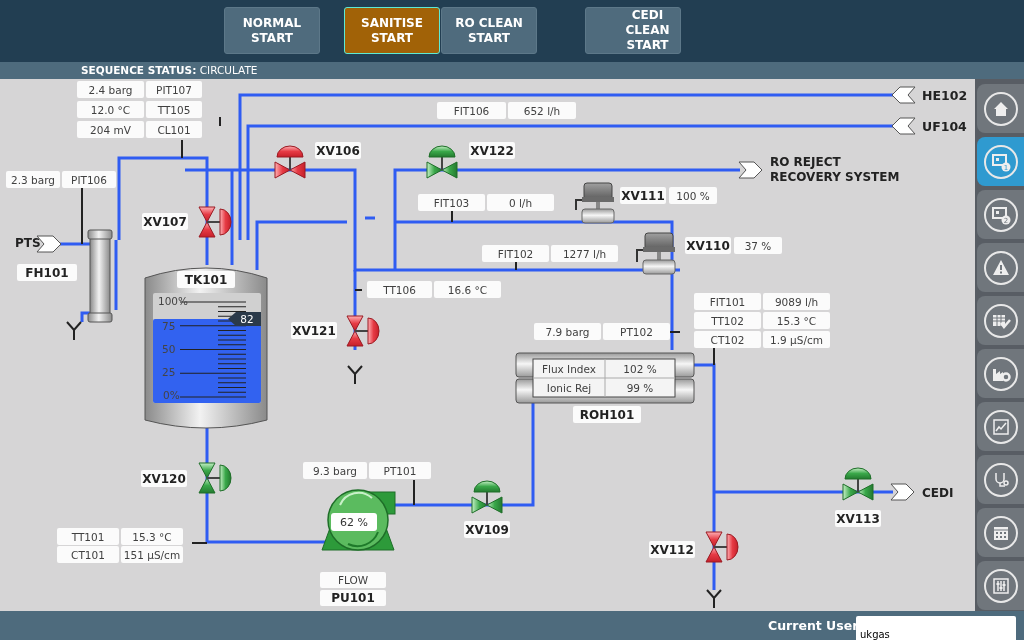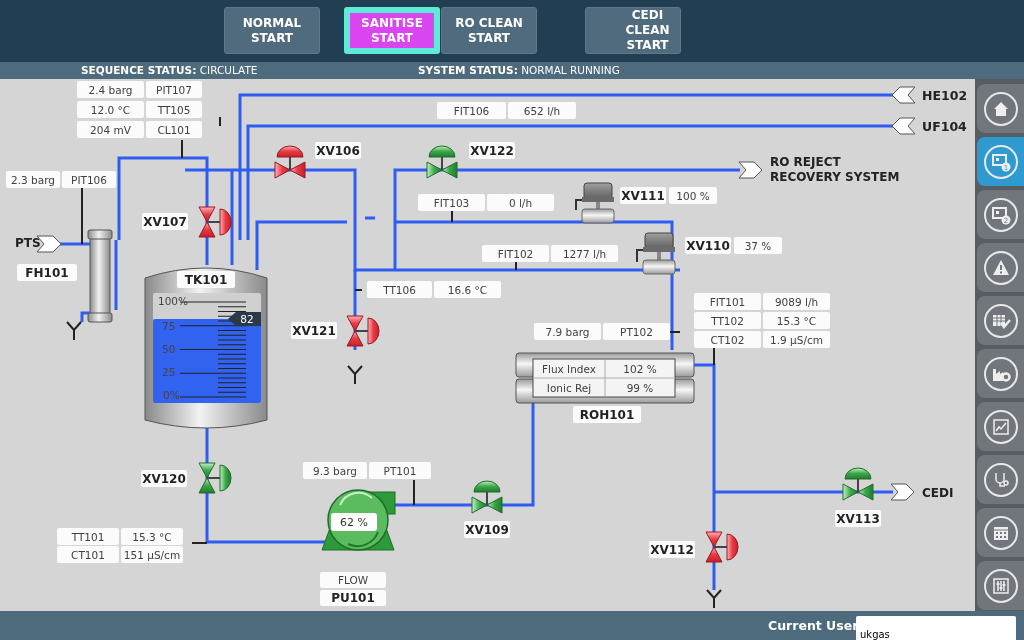--- a/index.html
+++ b/index.html
@@ -1,19 +1,19 @@
 <!DOCTYPE html>
 <html><head>
 <meta charset="utf-8">
 <style>
   html,body{margin:0;padding:0;}
   body{width:1024px;height:640px;overflow:hidden;background:#d6d5d6;font-family:"DejaVu Sans",sans-serif;position:relative;}
   .topbar{position:absolute;left:0;top:0;width:1024px;height:78px;background:#223e52;}
   .tbtn{position:absolute;top:7px;height:47px;width:96px;background:#4f6b7d;border:1px solid #5d7889;border-radius:3px;color:#fff;font-weight:bold;font-size:12px;line-height:15px;text-align:center;display:flex;align-items:center;justify-content:center;box-sizing:border-box;cursor:pointer;white-space:pre-line;}
-  .tbtn.sel{border:6px solid #5eead4;background:#d946ef;}
+  .tbtn.sel{border:1px solid #5eead4;background:#a16207;}
   .tbtn.stop{background:#d9201f;border-color:#c41a1a;}
   .statusbar{position:absolute;left:0;top:62px;width:1024px;height:17px;background:#4e6b7d;color:#fff;font-size:10.5px;line-height:17px;}
   .statusbar .b{font-weight:bold;}
   .canvas{position:absolute;left:0;top:79px;width:975px;height:532px;background:#d6d5d6;}
   .sidebar{position:absolute;left:975px;top:79px;width:49px;height:532px;background:#585d64;}
   .sbtn{position:absolute;left:2px;width:47px;height:49px;background:#70767c;border-radius:8px 0 0 8px;display:flex;align-items:center;justify-content:center;cursor:pointer;}
   .sbtn.active{background:#2f9ad0;}
   .sbtn .ring{width:34px;height:34px;border:2px solid #e8e8e8;border-radius:50%;box-sizing:border-box;display:flex;align-items:center;justify-content:center;}
   .footer{position:absolute;left:0;top:611px;width:1024px;height:29px;background:#4e6b7d;}
   .footer .lbl{position:absolute;left:768px;top:7px;color:#fff;font-weight:bold;font-size:12.5px;}
@@ -36,24 +36,20 @@
   <div class="tbtn" style="left:441px;text-align:center;">RO CLEAN
 START</div>
   <div class="tbtn" style="left:585px;padding-left:29px;">CEDI CLEAN
 START</div>
 </div>
 
 <div class="statusbar">
   <span style="position:absolute;left:81px;">
     <span class="b">SEQUENCE STATUS:</span>
     <span>CIRCULATE</span>
-  </span>
-  <span style="position:absolute;left:418px;">
-    <span class="b">SYSTEM STATUS:</span>
-    <span>NORMAL RUNNING</span>
   </span>
 </div>
 
 <div class="canvas">
 <svg width="975" height="532" viewBox="0 79 975 532" style="position:absolute;left:0;top:0;">
   <defs>
     <linearGradient id="gRed" x1="0" x2="0" y1="0" y2="1">
           <stop offset="0" stop-color="#ffb0b4"></stop>
           <stop offset="0.5" stop-color="#e63b45"></stop>
           <stop offset="1" stop-color="#c7202a"></stop>

